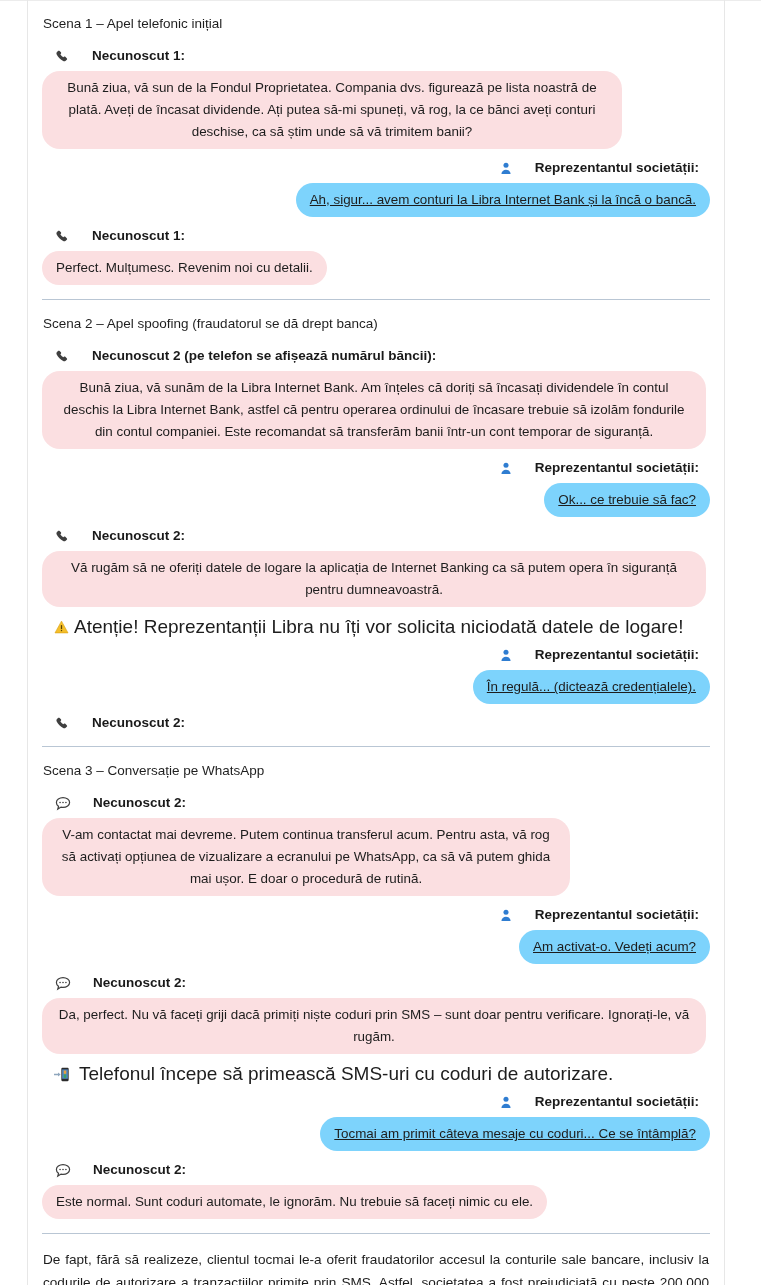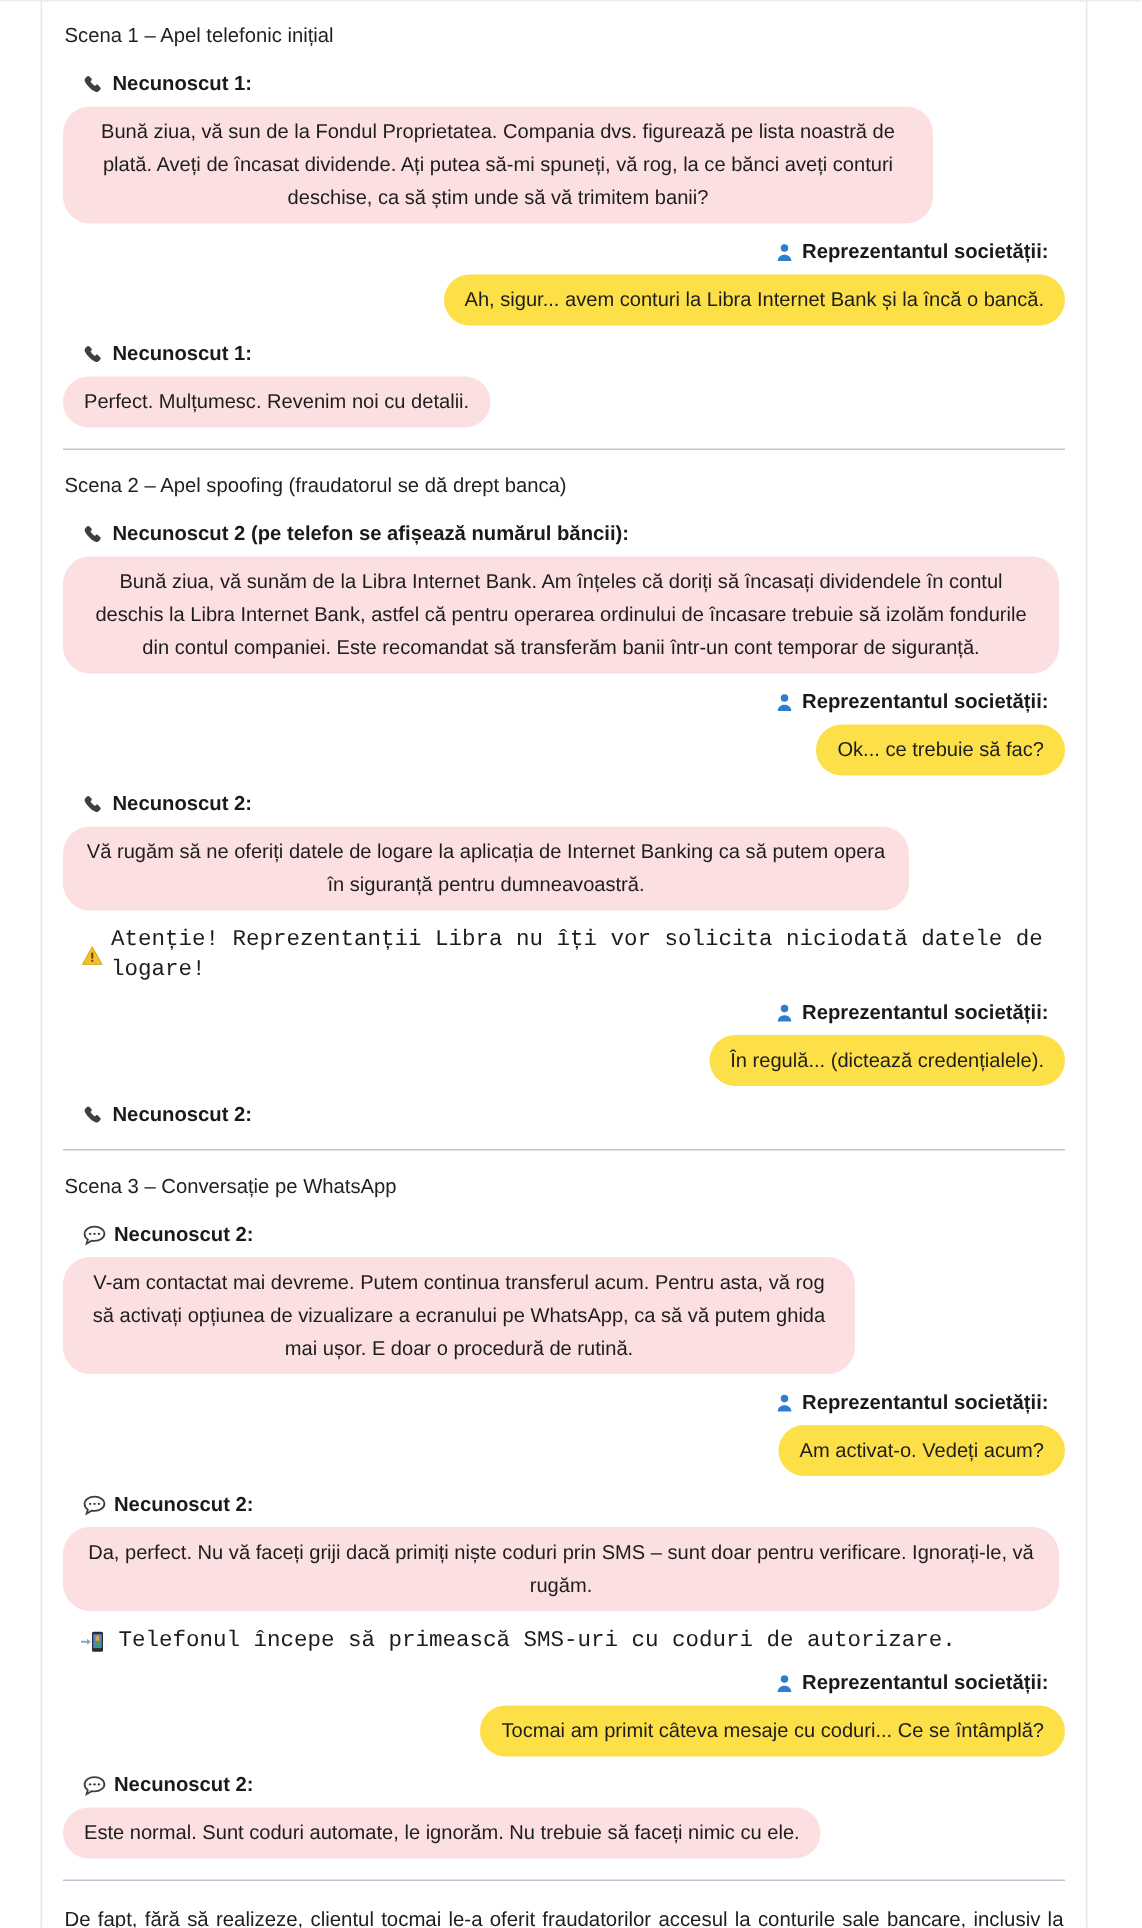--- a/index.html
+++ b/index.html
@@ -54,21 +54,21 @@
     border: none;
     border-top: 1px solid #b9c6d4;
     margin: 14px 0 0 0;
     height: 0;
   }
 
   
   .speaker {
     display: flex;
     align-items: center;
-    gap: 5px;
+    gap: 22px;
     font-size: 13.5px;
     font-weight: bold;
     color: #1a1a1a;
     margin: 0 0 6px 0;
     line-height: 18px;
     padding-left: 13px;
   }
   .speaker.right {
     justify-content: flex-end;
     padding-left: 0;
@@ -98,36 +98,36 @@
     display: block;
     max-width: 664px;
   }
   .bubble.fraud {
     background: #fbdfe1;
     color: #1d1d1d;
     text-align: center;
   }
   .bubble.fraud.short { text-align: left; }
   .bubble.client {
-    background: #fde047;
+    background: #7dd3fc;
     color: #1d1d1d;
     text-align: left;
+    text-decoration: underline;
   }
 
   
   .note {
     display: flex;
     align-items: center;
     gap: 5px;
-    font-size: 15px;
+    font-size: 19px;
     line-height: 20px;
     color: #1d1d1d;
     margin: 2px 0 9px 0;
     padding-left: 12px;
-    font-family: Liberation Mono, monospace;
   }
 
   
   .closing {
     padding-top: 14px;
   }
   .closing p {
     font-size: 13.6px;
     line-height: 23px;
     text-align: justify;
@@ -216,21 +216,21 @@
 
       <div class="speaker">
         <span class="icon">
           <svg width="15" height="15" viewBox="0 0 24 24">
               <path fill="#3f3f3f" d="M7.4 3.2c-.7-.8-1.9-.8-2.6 0L3.2 4.9c-1 1.1-1.2 2.7-.5 4 2.3 4.4 6 8.1 10.4 10.4 1.3.7 2.9.5 4-.5l1.7-1.6c.8-.7.8-1.9 0-2.6l-2.3-2.3c-.6-.6-1.6-.6-2.2 0l-1 1c-2-1.2-3.6-2.8-4.8-4.8l1-1c.6-.6.6-1.6 0-2.2L7.4 3.2z"></path>
             </svg>
         </span>
         <span>Necunoscut 2:</span>
       </div>
       <div class="row left">
-        <div class="bubble fraud" style="width:564px">Vă rugăm să ne oferiți datele de logare la aplicația de Internet Banking ca să putem opera în siguranță pentru dumneavoastră.</div>
+        <div class="bubble fraud" style="width:664px">Vă rugăm să ne oferiți datele de logare la aplicația de Internet Banking ca să putem opera în siguranță pentru dumneavoastră.</div>
       </div>
 
       <div class="note">
         <span class="icon">
           <svg width="15" height="14" viewBox="0 0 24 22">
               <path fill="#f5bf2a" stroke="#d99e10" stroke-width="1" d="M12 1.6 22.4 20.4H1.6z"></path>
               <rect x="11" y="8" width="2" height="6.3" fill="#5a4300"></rect>
               <rect x="11" y="15.7" width="2" height="2" fill="#5a4300"></rect>
             </svg>
         </span>

